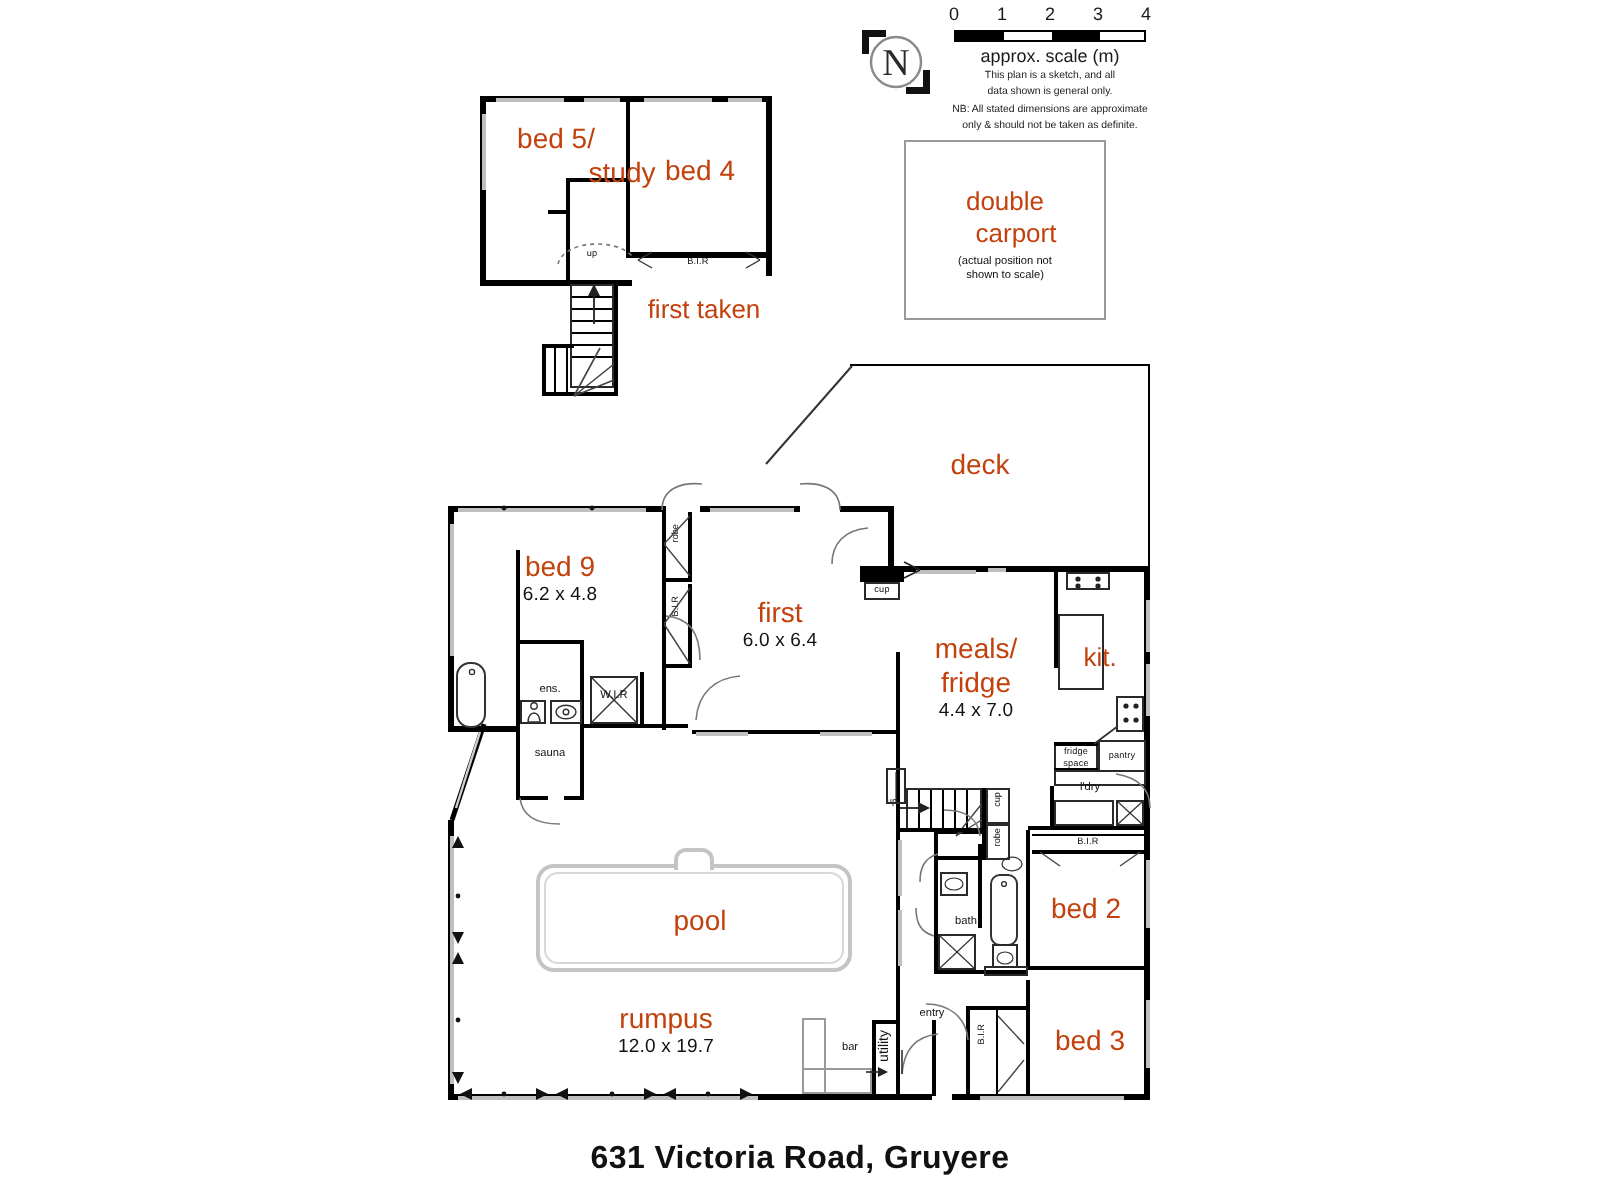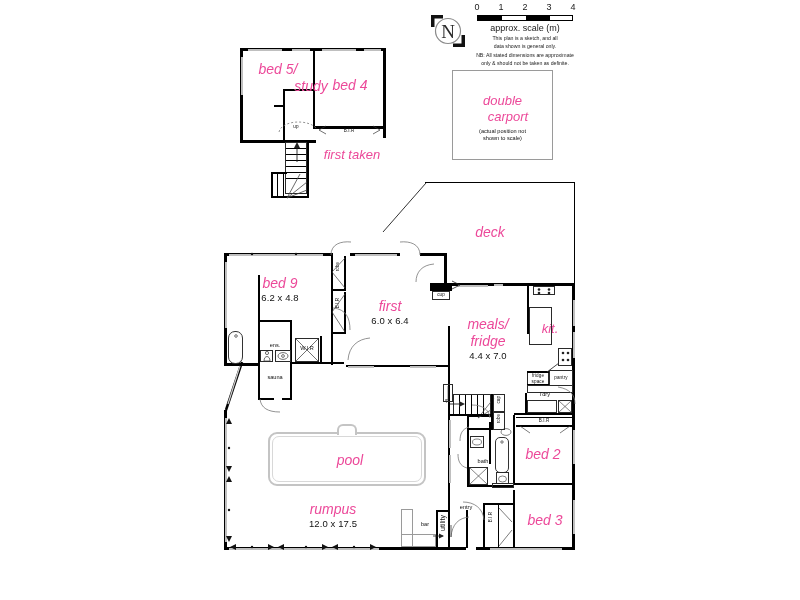--- a/index.html
+++ b/index.html
@@ -2,21 +2,21 @@
 <html><head>
 <meta charset="utf-8">
 <title>Floor Plan</title>
 <style>
   html,body{margin:0;padding:0;background:#ffffff;}
   body{width:800px;height:600px;overflow:hidden;
        font-family:"Liberation Sans","DejaVu Sans",sans-serif;color:#1a1a1a;}
   #stage{position:relative;width:800px;height:600px;}
 
   .lbl{position:absolute;text-align:center;line-height:1.12;white-space:nowrap;}
-  .room-name{font-size:13px;color:#ec4899;font-style:italic;}
+  .room-name{font-size:13px;color:#c2410c;}
   .room-name.big{font-size:14px;}
   .dim{font-size:9.5px;color:#111;letter-spacing:.1px;}
   .tiny{font-size:4.6px;color:#111;letter-spacing:.1px;}
   .tiny6{font-size:5.6px;color:#111;}
   .vtiny{font-size:4.6px;color:#111;writing-mode:vertical-rl;
          transform:rotate(180deg);white-space:nowrap;}
   .vlab{font-size:7px;color:#111;writing-mode:vertical-rl;
         transform:rotate(180deg);white-space:nowrap;}
 
   
@@ -452,21 +452,21 @@
                 border:2px solid #c4c4c4;border-radius:9px;box-sizing:border-box;"></div>
     <div style="position:absolute;left:272px;top:436px;width:150px;height:46px;
                 border:1px solid #d8d8d8;border-radius:7px;box-sizing:border-box;"></div>
 
     <div style="position:absolute;left:337px;top:424px;width:20px;height:11px;
                 border:2px solid #c4c4c4;border-bottom:none;
                 border-radius:6px 6px 0 0;background:#fff;box-sizing:border-box;"></div>
     <div class="lbl room-name big" style="left:320px;top:453px;width:60px;">pool</div>
 
     <div class="lbl room-name big" style="left:288px;top:502px;width:90px;">rumpus</div>
-    <div class="lbl dim" style="left:288px;top:519px;width:90px;">12.0 x 17.5</div>
+    <div class="lbl dim" style="left:288px;top:519px;width:90px;">12.0 x 19.7</div>
 
     <div class="outline" style="left:401px;top:509px;width:12px;height:38px;"></div>
     <div class="outline" style="left:401px;top:534px;width:35px;height:13px;"></div>
     <div class="lbl tiny6" style="left:412px;top:521px;width:26px;">bar</div>
 
     <div class="w" style="left:436px;top:510px;width:2px;height:38px;"></div>
     <div class="w" style="left:436px;top:510px;width:14px;height:2px;"></div>
     <div class="vlab" style="position:absolute;left:439px;top:515px;">utility</div>
     <svg style="position:absolute;left:432px;top:530px;" width="14" height="12">
       <line x1="1" y1="6" x2="11" y2="6" stroke="#222" stroke-width="0.8"></line>
@@ -509,14 +509,15 @@
       <circle cx="82" cy="5" r="1.2" fill="#111"></circle>
       <circle cx="130" cy="5" r="1.2" fill="#111"></circle>
     </svg>
     <svg style="position:absolute;left:224px;top:249px;" width="108" height="10">
       <circle cx="28" cy="5" r="1.2" fill="#111"></circle>
       <circle cx="72" cy="5" r="1.2" fill="#111"></circle>
     </svg>
 
   </div>
 
+  <div id="title">631 Victoria Road, Gruyere</div>
 
 </div>
 
 </body></html>

